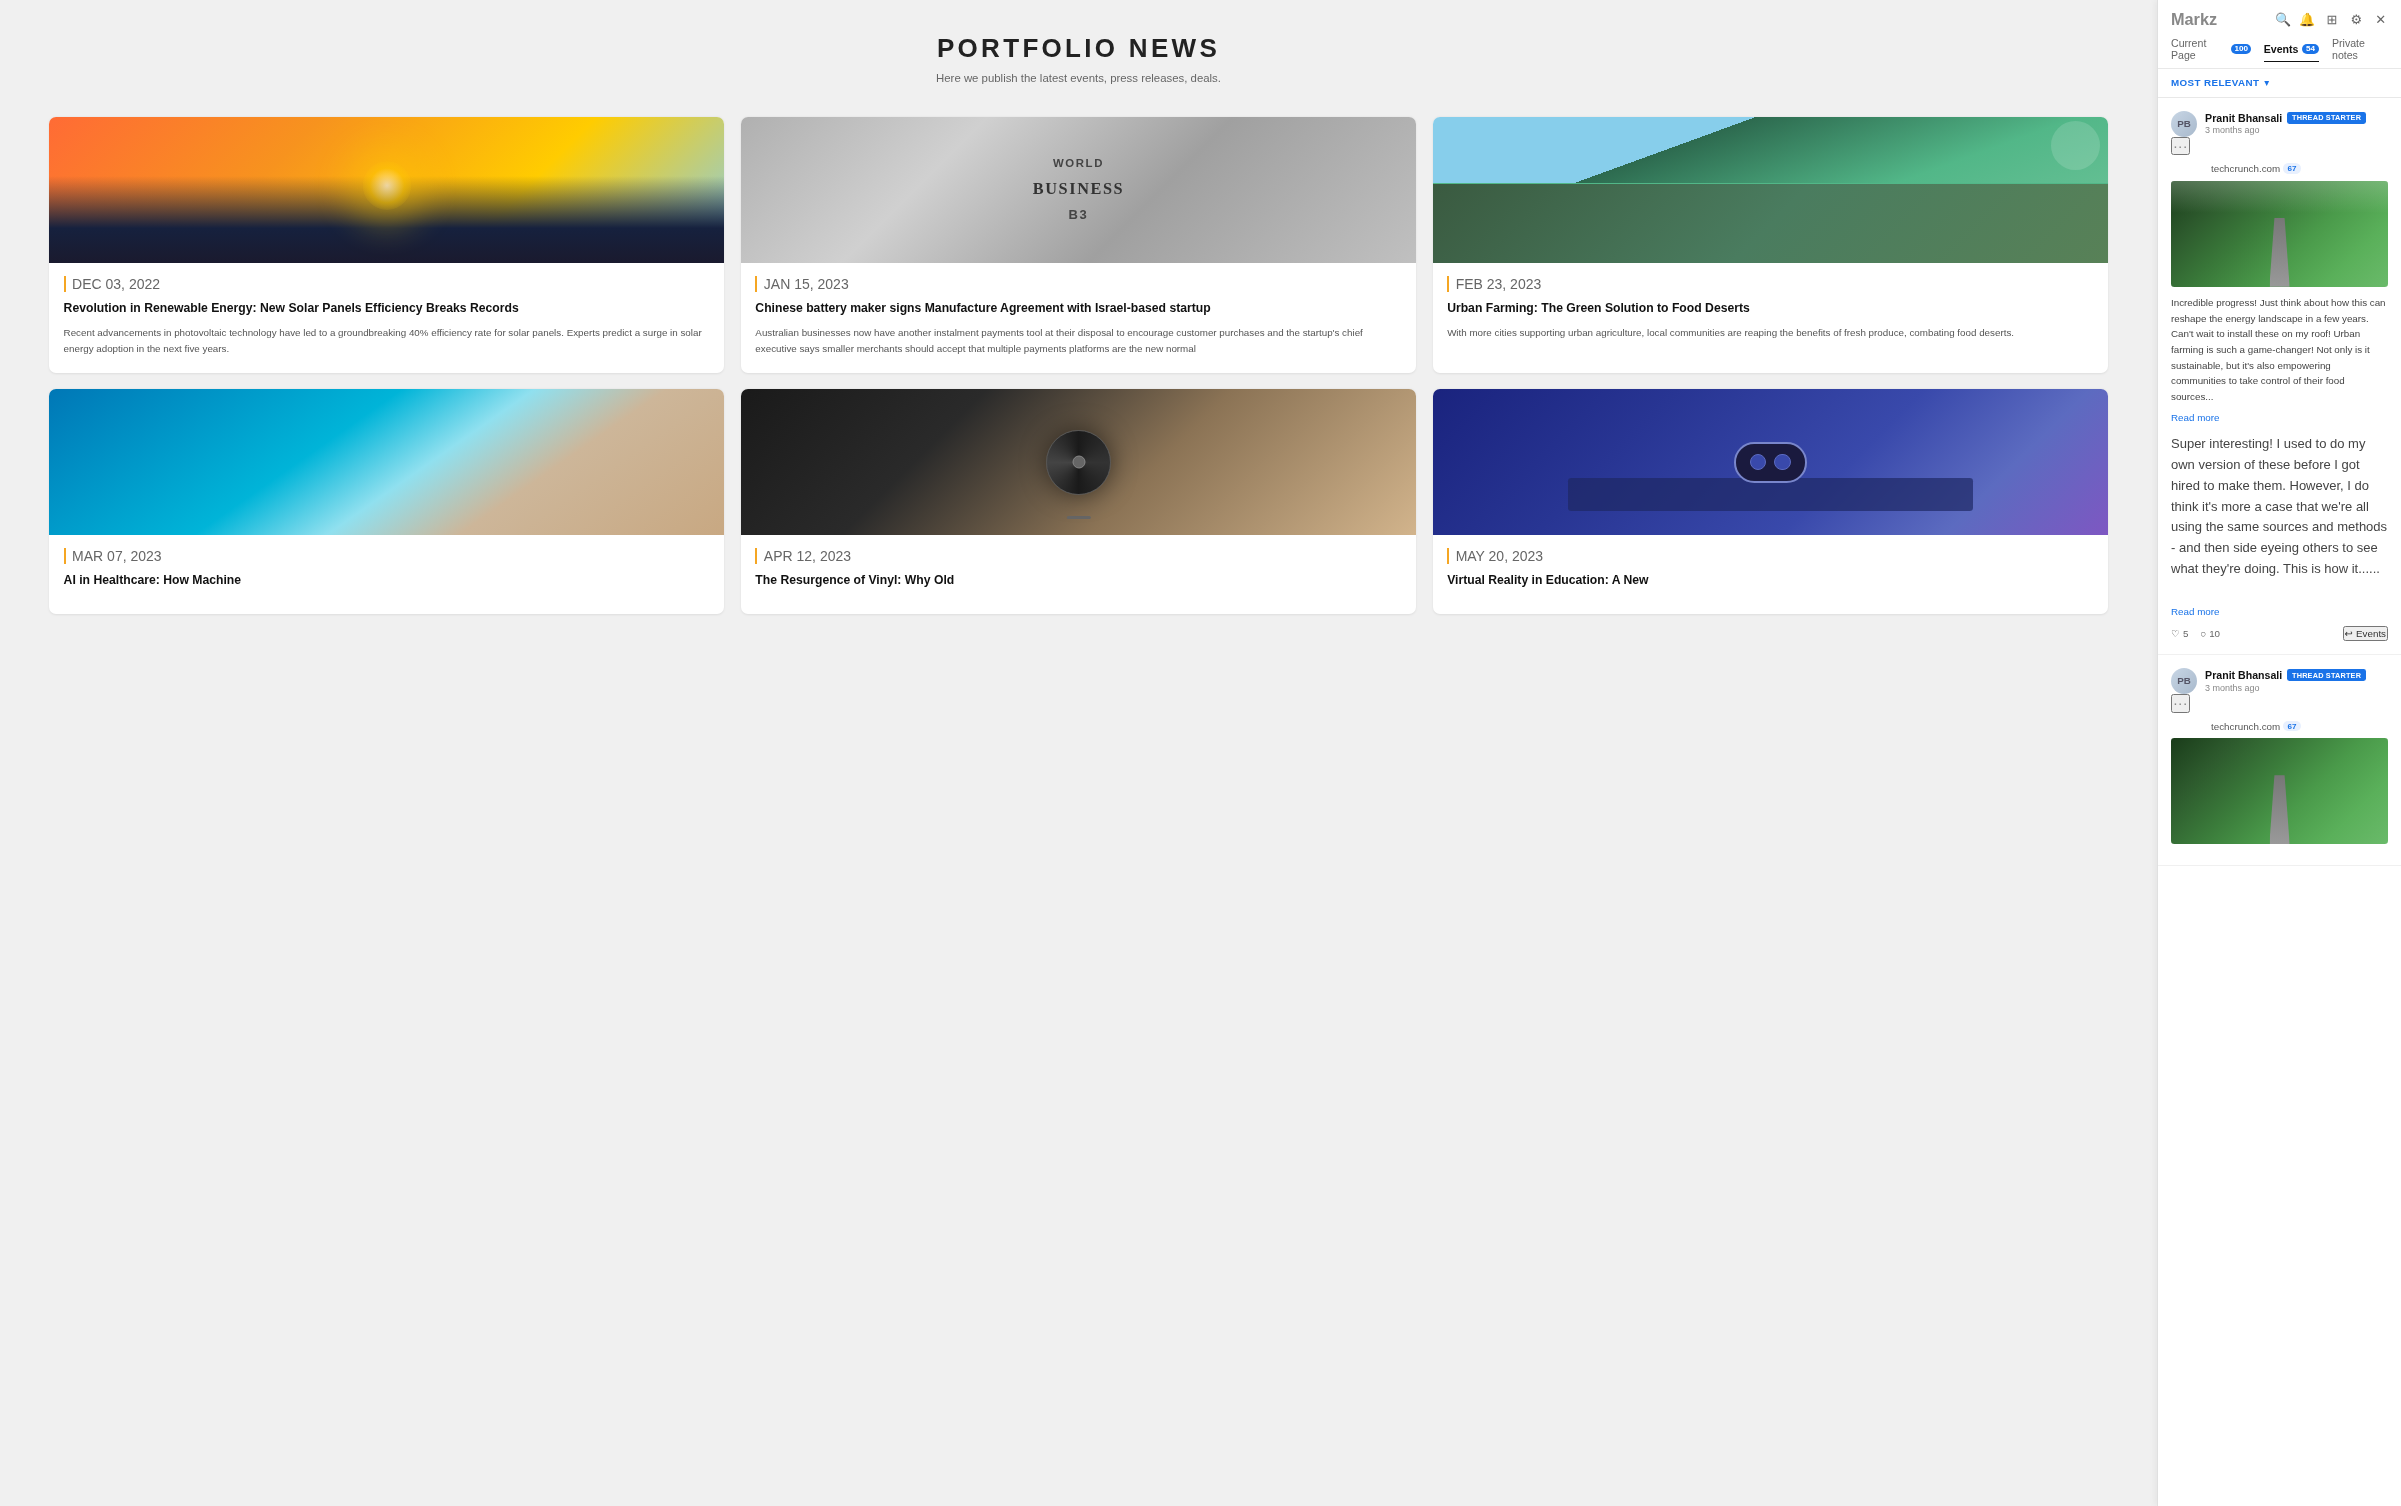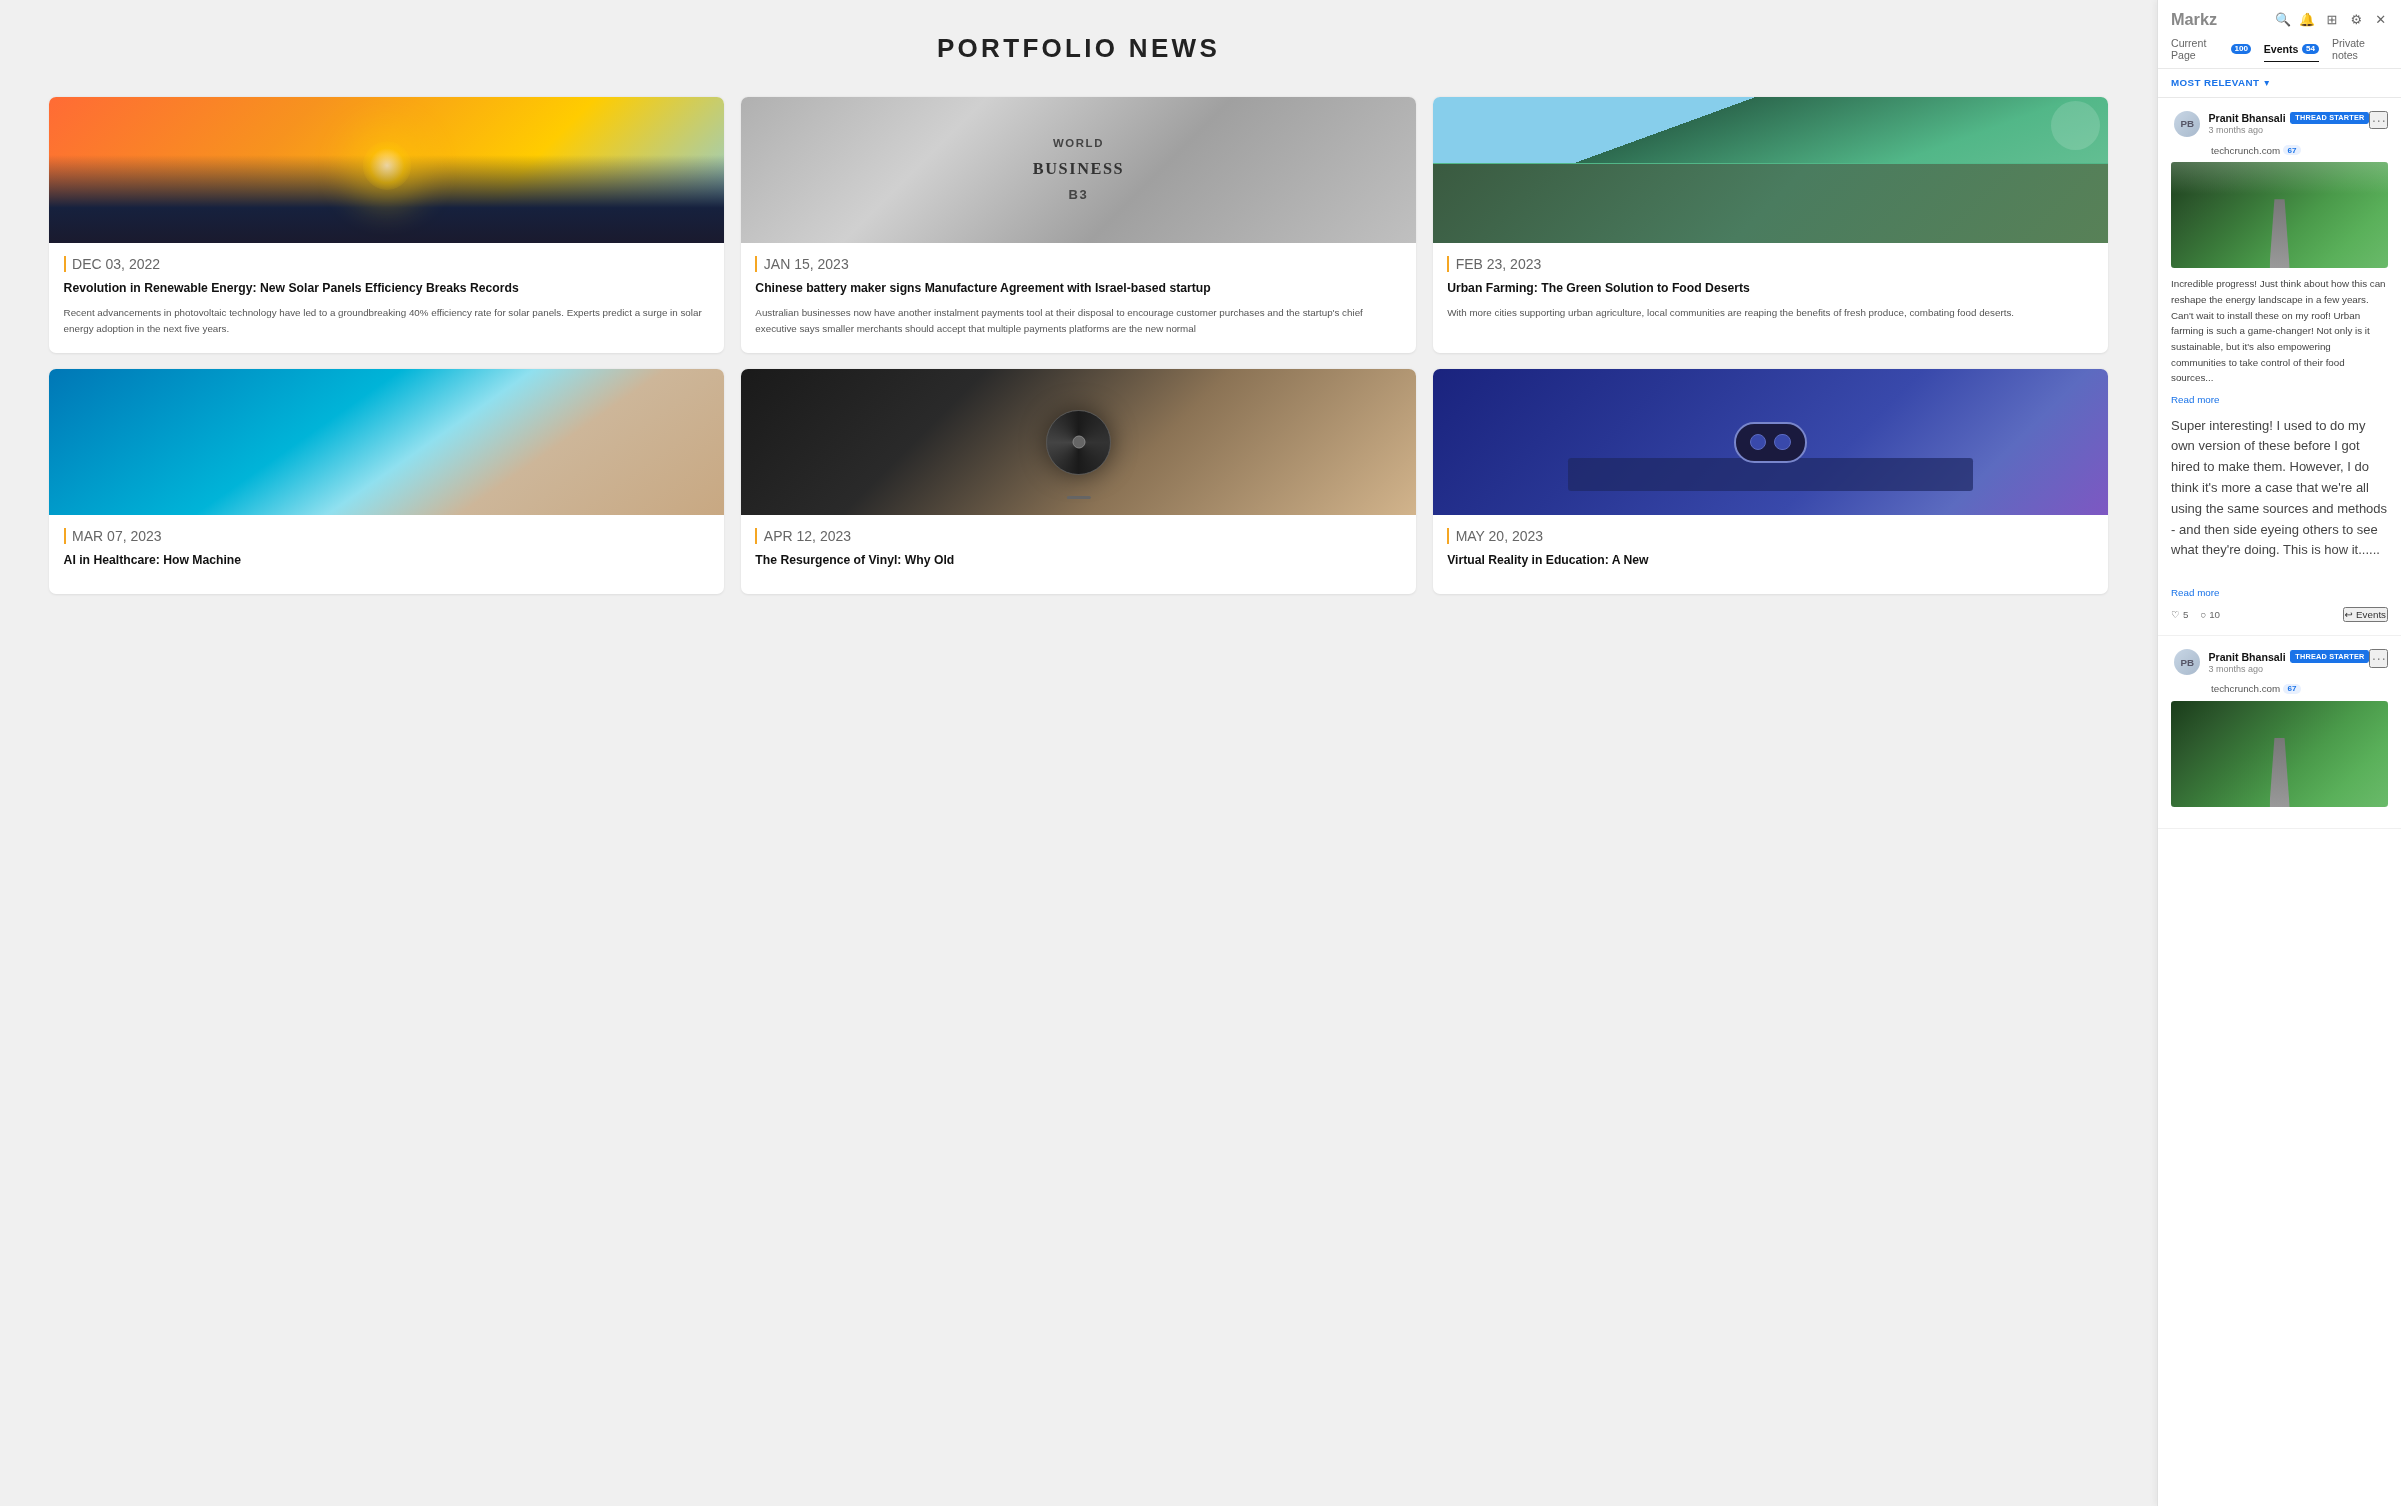--- a/index.html
+++ b/index.html
@@ -207,22 +207,23 @@
     }
 
     .comment-section {
       border-bottom: 0.8px solid #f0f0f0;
       padding: 13px;
     }
 
     .comment-header {
       display: flex;
       align-items: flex-start;
-      justify-content: flex-end;
+      justify-content: flex-start;
       margin-bottom: 8.1px;
+      flex-direction: column;
     }
 
     .comment-user-info {
       display: flex;
       align-items: center;
       gap: 8.1px;
     }
 
     .avatar {
       width: 26px;
@@ -370,20 +371,21 @@
       cursor: pointer;
       font-weight: 500;
     }
   </style>
 </head>
 <body>
 
 <div class="main-content">
   <div class="page-header">
     <h1 class="page-title">PORTFOLIO NEWS</h1>
+    <p class="page-subtitle">Here we publish the latest events, press releases, deals.</p>
   </div>
 
   <div class="articles-grid">
 
     <div class="article-card">
       <div class="article-image-placeholder solar-img"></div>
       <div class="article-body">
         <div class="article-date">DEC 03, 2022</div>
         <div class="article-title">Revolution in Renewable Energy: New Solar Panels Efficiency Breaks Records</div>
         <div class="article-excerpt">Recent advancements in photovoltaic technology have led to a groundbreaking 40% efficiency rate for solar panels. Experts predict a surge in solar energy adoption in the next five years.</div>

